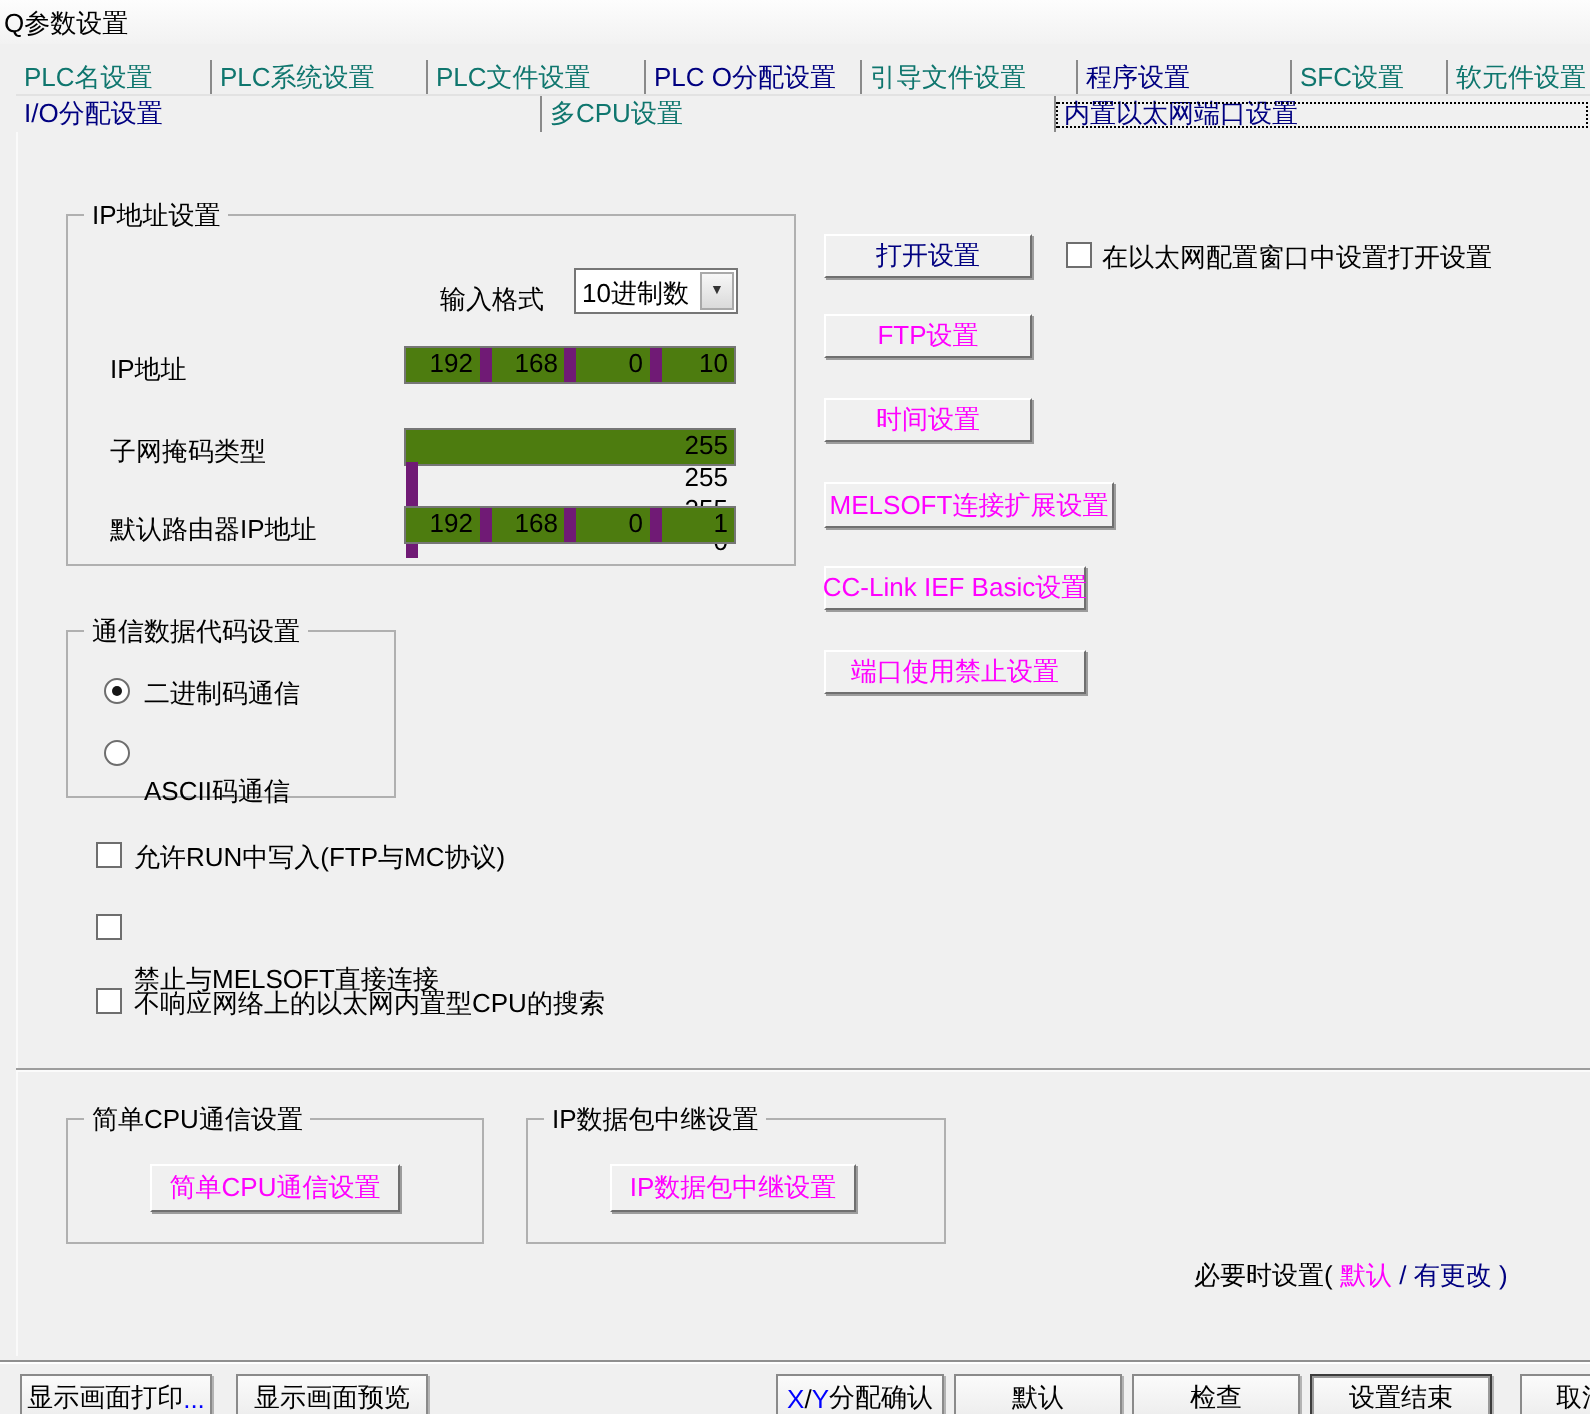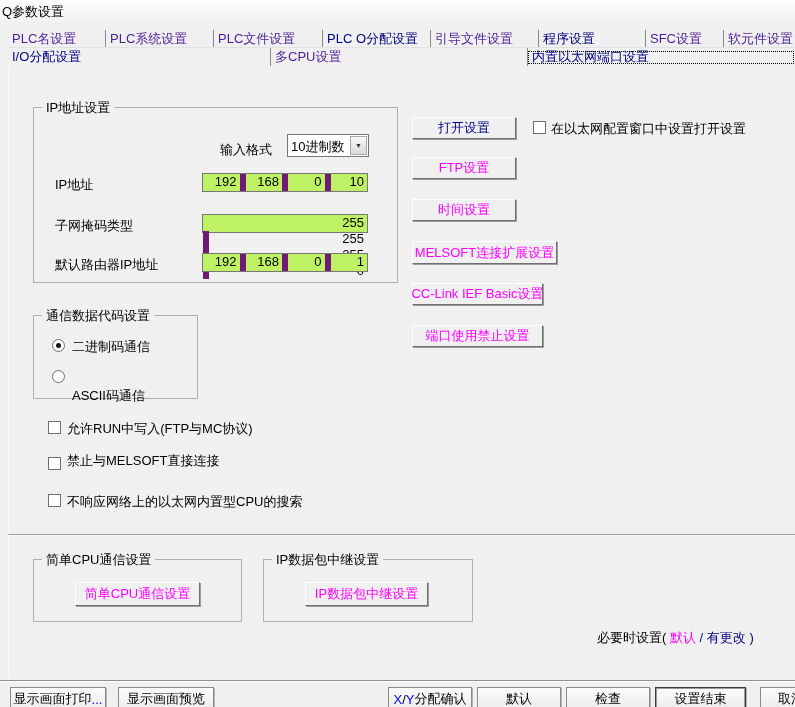--- a/index.html
+++ b/index.html
@@ -15,21 +15,21 @@
   
   .titlebar { left:0; top:0; width:795px; height:22px;
     background:linear-gradient(#fdfdfd,#f2f2f2); }
   .title-text { left:2px; top:3px; font-size:13px; }
 
   
   .tab { height:18px; line-height:17px; padding-left:4px;
     border-left:1px solid #8a8a8a; overflow:hidden; background:#f0f0f0; cursor:default; }
   .tab.first { border-left:none; }
   .row1 { top:30px; } .row2 { top:48px; }
-  .c-mag  { color:#4c1d95; }
+  .c-mag  { color:#0f766e; }
   .c-navy { color:#000080; }
   .tabs-underline { left:8px; top:47px; width:787px; height:1px; background:#e2e2e2; }
   .focus-rect { left:528px; top:51px; width:266px; height:13px;
     border:1px dotted #000; }
 
   
   .panel { left:8px; top:66px; width:787px; height:612px;
     background:#f0f0f0; border-left:1px solid #fafafa; }
 
   
@@ -37,21 +37,21 @@
   .group-label { top:-8px; left:8px; background:#f0f0f0; padding:0 4px;
     font-size:13px; line-height:15px; }
 
   
   .btn { display:flex; align-items:center; justify-content:center;
     background:#f0f0f0; border:1px solid;
     border-color:#ffffff #6f6f6f #6f6f6f #ffffff;
     box-shadow:1px 1px 0 #9c9c9c; font-size:13px; cursor:default; }
 
   
-  .octrow { left:202px; width:166px; height:19px; background:#bef264;
+  .octrow { left:202px; width:166px; height:19px; background:#4d7c0f;
     border:1px solid #767676; display:flex; }
   .oct { flex:1; border-left:6px solid #701a75; text-align:right;
     padding-right:3px; line-height:16px; font-size:13px; }
   .oct:first-child { border-left:none; }
 
   
   .combo { left:287px; top:134px; width:82px; height:23px; background:#fff;
     border:1px solid #767676; }
   .combo-text { left:3px; top:3px; font-size:13px; }
   .combo-btn { right:1px; top:1px; width:17px; height:19px;
@@ -154,21 +154,21 @@
 </div>
 <span class="abs rad sel" style="left:52px; top:339px;"></span>
 <div class="abs" style="left:72px; top:338px;">二进制码通信</div>
 <span class="abs rad" style="left:52px; top:370px;"></span>
 <div class="abs" style="left:72px; top:387px;">ASCII码通信</div>
 
 <span class="abs cbx" style="left:48px; top:421px;"></span>
 <div class="abs" style="left:67px; top:420px;">允许RUN中写入(FTP与MC协议)</div>
 
 <span class="abs cbx" style="left:48px; top:457px;"></span>
-<div class="abs" style="left:67px; top:452px;">禁止与MELSOFT直接连接</div>
+<div class="abs" style="left:67px; top:481px;">禁止与MELSOFT直接连接</div>
 
 <span class="abs cbx" style="left:48px; top:494px;"></span>
 <div class="abs" style="left:67px; top:493px;">不响应网络上的以太网内置型CPU的搜索</div>
 
 <div class="abs hsep"></div>
 <div class="abs hsep2"></div>
 
 <div class="abs group" style="left:33px; top:559px; width:209px; height:63px;">
   <span class="abs group-label">简单CPU通信设置</span>
 </div>

